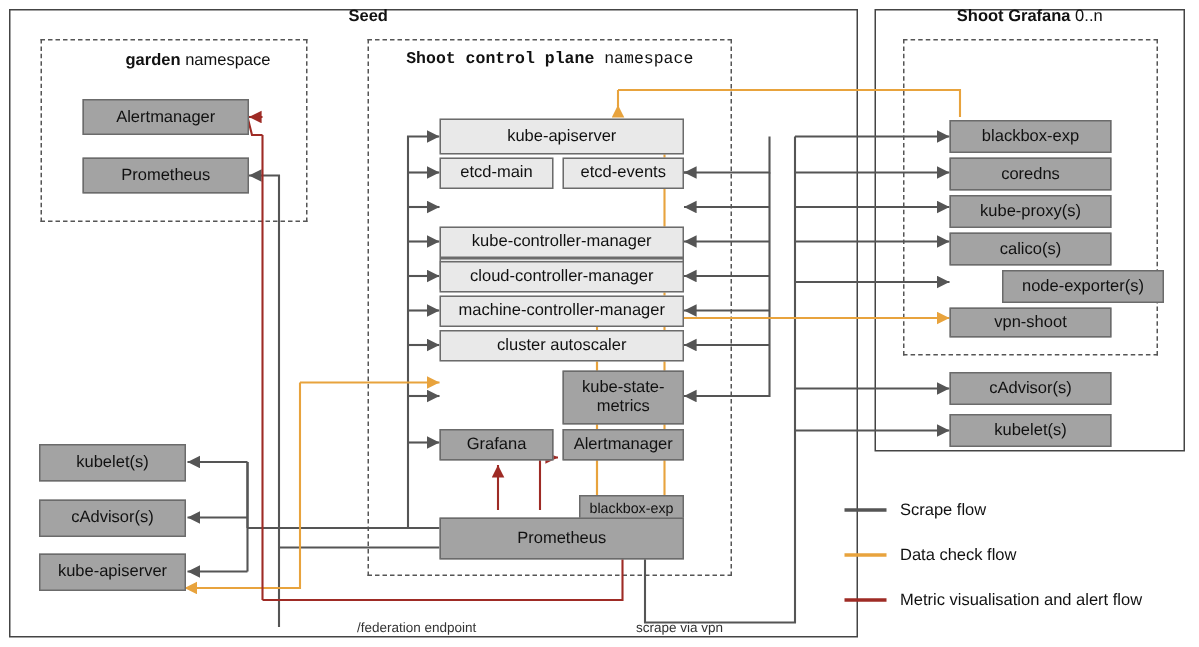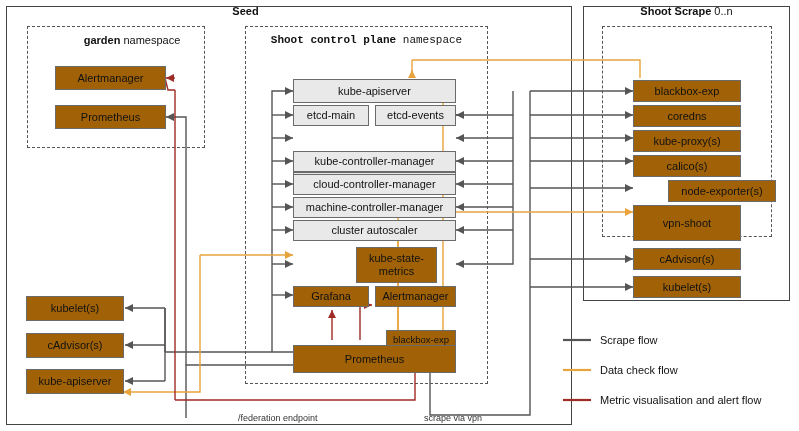--- a/index.html
+++ b/index.html
@@ -11,21 +11,21 @@
     color:#111;
     position:relative;
     overflow:hidden;
   }
   .diagram{position:absolute;left:0;top:0;width:799px;height:431px;}
   svg.wires{position:absolute;left:0;top:0;width:799px;height:431px;pointer-events:none;}
   .box{
     position:absolute;
     box-sizing:border-box;
     border:1px solid #6b6b6b;
-    background:#a16207;
+    background:#a3a3a3;
     display:flex;align-items:center;justify-content:center;
     text-align:center;
     line-height:1.15;
     font-size:11px;
     color:#111;
   }
   .box.grey{background:#e9e9e9;}
   .group{
     position:absolute;
     box-sizing:border-box;
@@ -71,21 +71,21 @@
     <b>garden</b><span> namespace</span>
   </div>
 
   <div class="group" style="left:245px;top:26px;width:243px;height:358px;"></div>
   <div class="group-title" style="left:245px;top:34px;width:243px;font-family:Liberation Mono, monospace;">
     <b>Shoot control plane</b><span> namespace</span>
   </div>
 
   <div class="group solid" style="left:583px;top:6px;width:207px;height:295px;"></div>
   <div class="group-title" style="left:583px;top:5px;width:207px;">
-    <b>Shoot Scrape</b><span> 0..n</span>
+    <b>Shoot Grafana</b><span> 0..n</span>
   </div>
 
   <div class="group" style="left:602px;top:26px;width:170px;height:211px;"></div>
 
   <svg class="wires" viewBox="0 0 799 431">
     <defs>
       <marker id="ag" markerWidth="7" markerHeight="7" refX="6" refY="3" orient="auto">
         <path d="M0,0 L6,3 L0,6 z" fill="#555555"></path>
       </marker>
       <marker id="ao" markerWidth="7" markerHeight="7" refX="6" refY="3" orient="auto">
@@ -167,32 +167,32 @@
 
   <div class="box grey" style="left:293px;top:79px;width:163px;height:24px;">kube-apiserver</div>
   <div class="box grey" style="left:293px;top:105px;width:76px;height:21px;">etcd-main</div>
   <div class="box grey" style="left:375px;top:105px;width:81px;height:21px;">etcd-events</div>
   <div class="box grey" style="left:293px;top:128px;width:163px;height:21px;margin-top:44px;">kube-scheduler</div>
   <div class="box grey" style="left:293px;top:151px;width:163px;height:21px;">kube-controller-manager</div>
   <div class="box grey" style="left:293px;top:174px;width:163px;height:21px;">cloud-controller-manager</div>
   <div class="box grey" style="left:293px;top:197px;width:163px;height:21px;">machine-controller-manager</div>
   <div class="box grey" style="left:293px;top:220px;width:163px;height:21px;">cluster autoscaler</div>
 
-  <div class="box two-line" style="left:356px;top:247px;width:81px;height:36px;">kube-state-metrics</div>
+  <div class="box two-line" style="left:375px;top:247px;width:81px;height:36px;">kube-state-metrics</div>
   <div class="box" style="left:293px;top:286px;width:76px;height:21px;">Grafana</div>
   <div class="box" style="left:375px;top:286px;width:81px;height:21px;">Alertmanager</div>
   <div class="box small" style="left:386px;top:330px;width:70px;height:20px;">blackbox-exp</div>
   <div class="box" style="left:293px;top:345px;width:163px;height:28px;">Prometheus</div>
 
   <div class="box" style="left:633px;top:80px;width:108px;height:22px;">blackbox-exp</div>
   <div class="box" style="left:633px;top:105px;width:108px;height:22px;">coredns</div>
   <div class="box" style="left:633px;top:130px;width:108px;height:22px;">kube-proxy(s)</div>
   <div class="box" style="left:633px;top:155px;width:108px;height:22px;">calico(s)</div>
   <div class="box" style="left:668px;top:180px;width:108px;height:22px;">node-exporter(s)</div>
-  <div class="box" style="left:633px;top:205px;width:108px;height:36px;">vpn-shoot</div>
+  <div class="box" style="left:633px;top:205px;width:108px;height:20px;">vpn-shoot</div>
 
   <div class="box" style="left:633px;top:248px;width:108px;height:22px;">cAdvisor(s)</div>
   <div class="box" style="left:633px;top:276px;width:108px;height:22px;">kubelet(s)</div>
 
   <div class="ep-label" style="left:238px;top:413px;">/federation endpoint</div>
   <div class="ep-label" style="left:424px;top:413px;">scrape via vpn</div>
 
   <svg class="wires" viewBox="0 0 799 431">
     <g stroke-width="2.2">
       <line x1="563" y1="340" x2="591" y2="340" stroke="#555555"></line>

